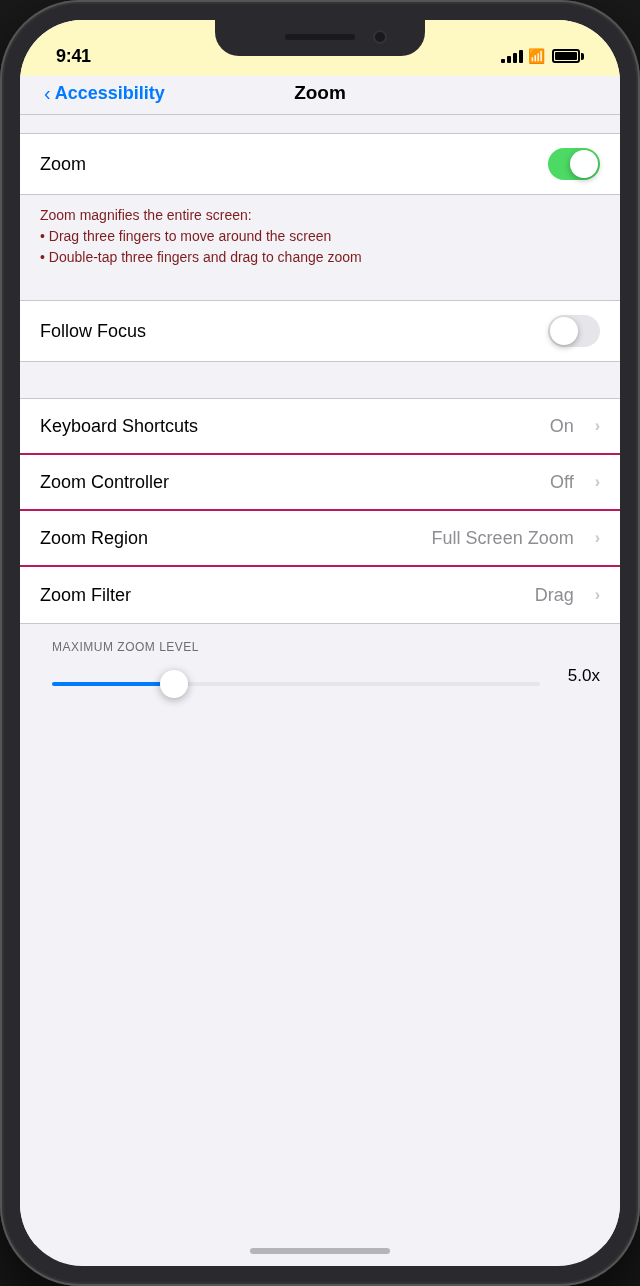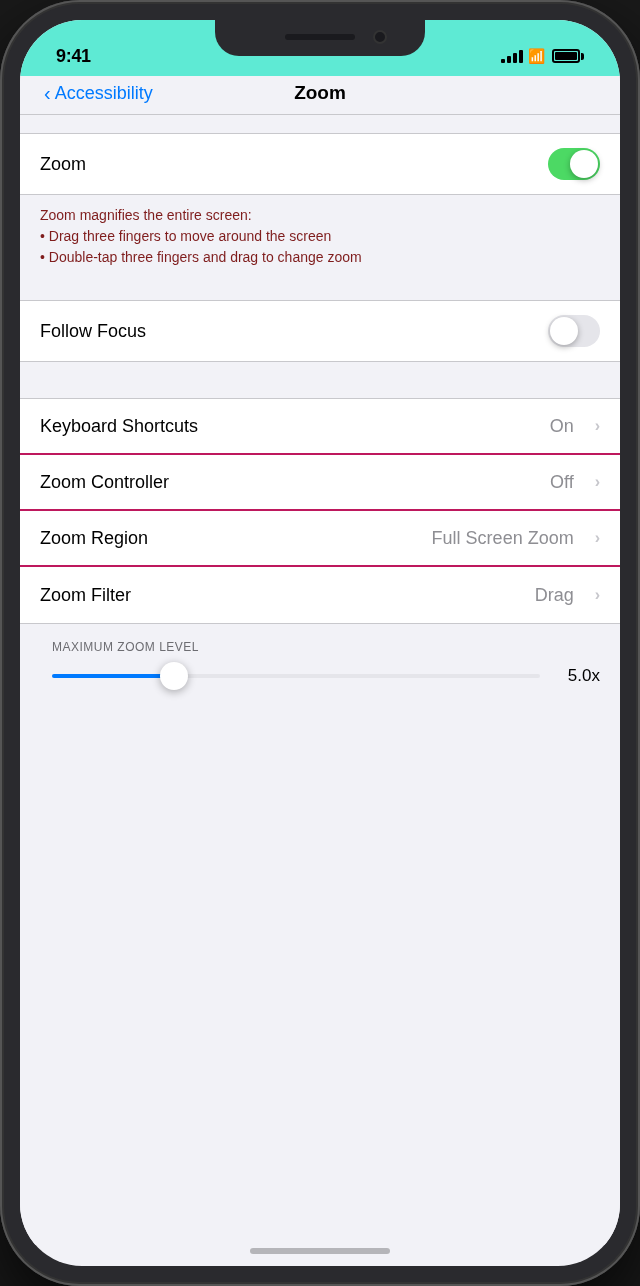--- a/index.html
+++ b/index.html
@@ -72,21 +72,21 @@
 
     
     .status-bar {
       display: flex;
       justify-content: space-between;
       align-items: center;
       padding: 16px 36px 0 36px;
       height: 56px;
       position: relative;
       z-index: 5;
-      background: #5eead4;
+      background: #fef9c3;
     }
 
     .status-time {
       font-size: 18px;
       font-weight: 600;
       color: #000;
       letter-spacing: -0.3px;
     }
 
     .status-icons {
@@ -165,20 +165,21 @@
       cursor: pointer;
       gap: 4px;
     }
     .nav-back-chevron {
       font-size: 20px;
       font-weight: 300;
       line-height: 1;
     }
     .nav-back-text {
       font-size: 18px;
+      font-weight: bold;
     }
 
     .nav-title {
       font-size: 19px;
       font-weight: 600;
       color: #000;
       text-align: center;
     }
 
     
@@ -292,21 +293,21 @@
     .slider-label {
       font-size: 12px;
       color: #6d6d72;
       font-weight: 500;
       letter-spacing: 0.5px;
       padding: 16px 0 12px 0;
       text-transform: uppercase;
     }
     .slider-container {
       display: flex;
-      align-items: center;
+      align-items: flex-end;
       gap: 18px;
     }
     .slider-track {
       flex: 1;
       height: 4px;
       background: #e5e5ea;
       border-radius: 2px;
       position: relative;
     }
     .slider-fill {

